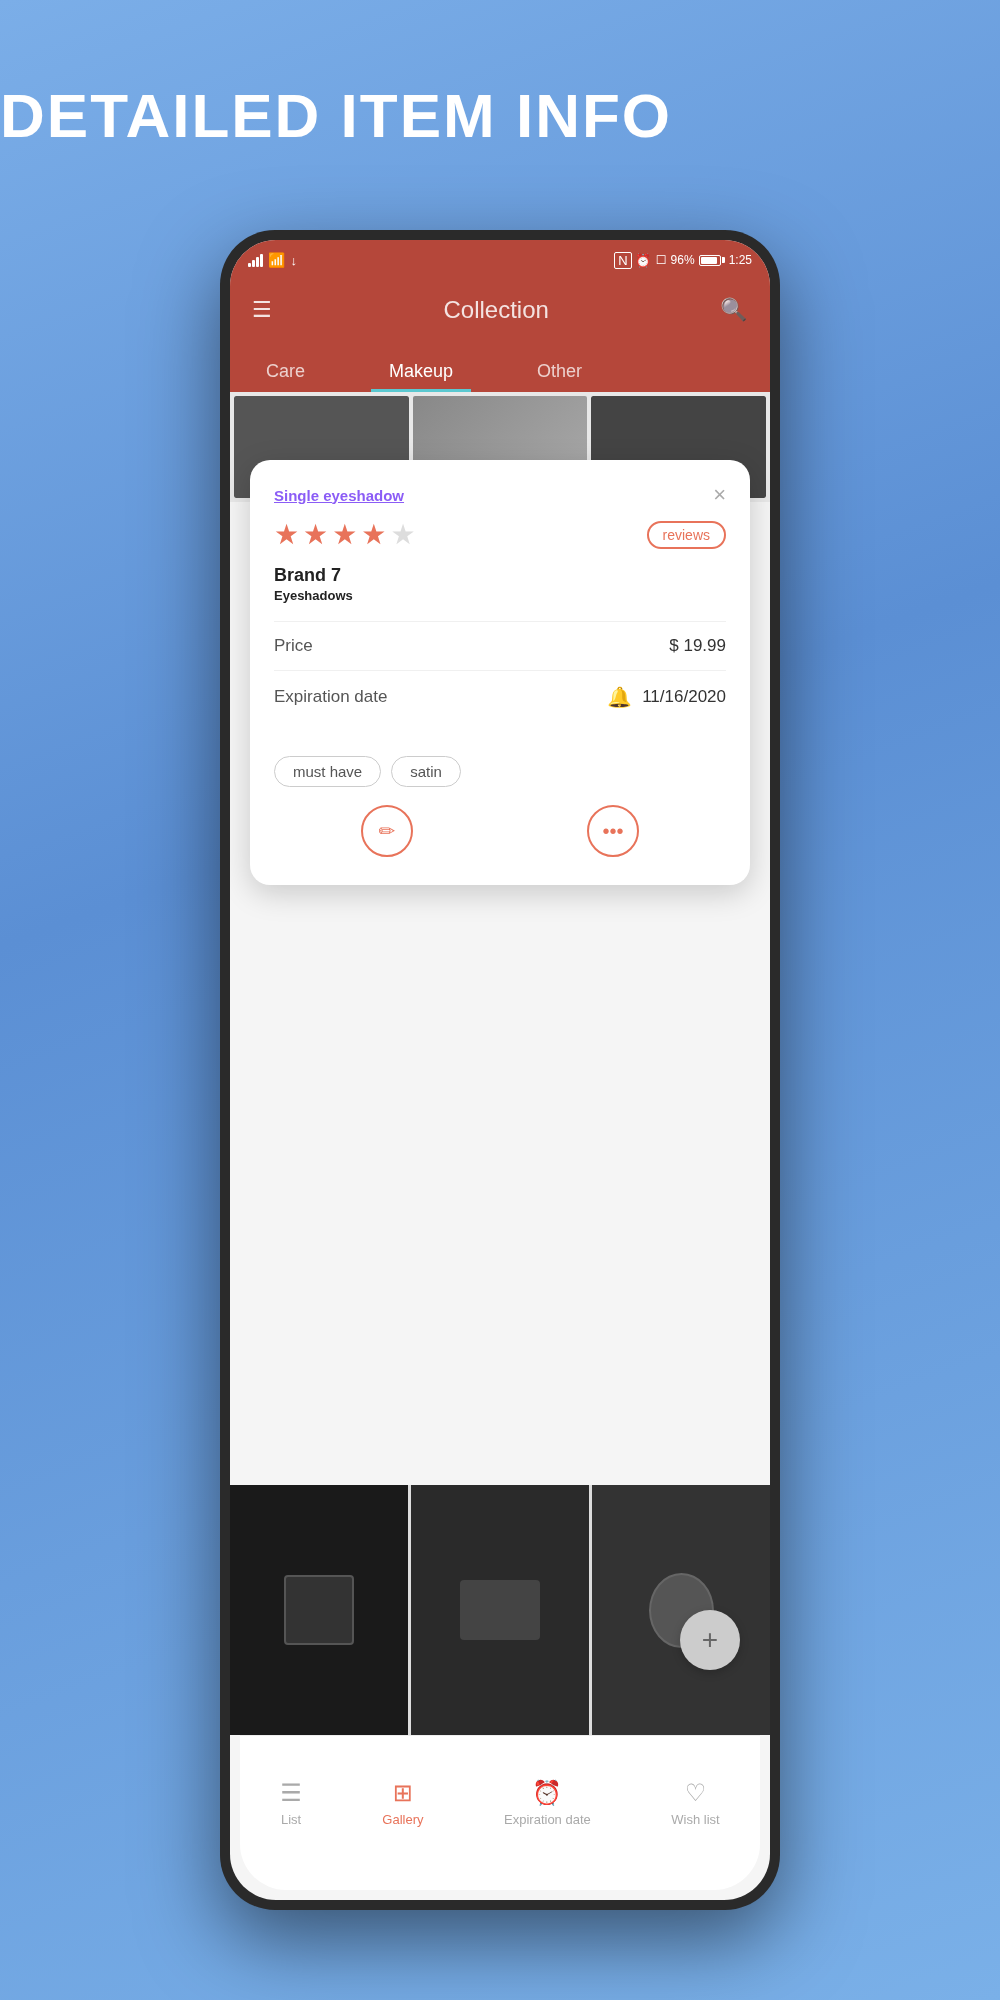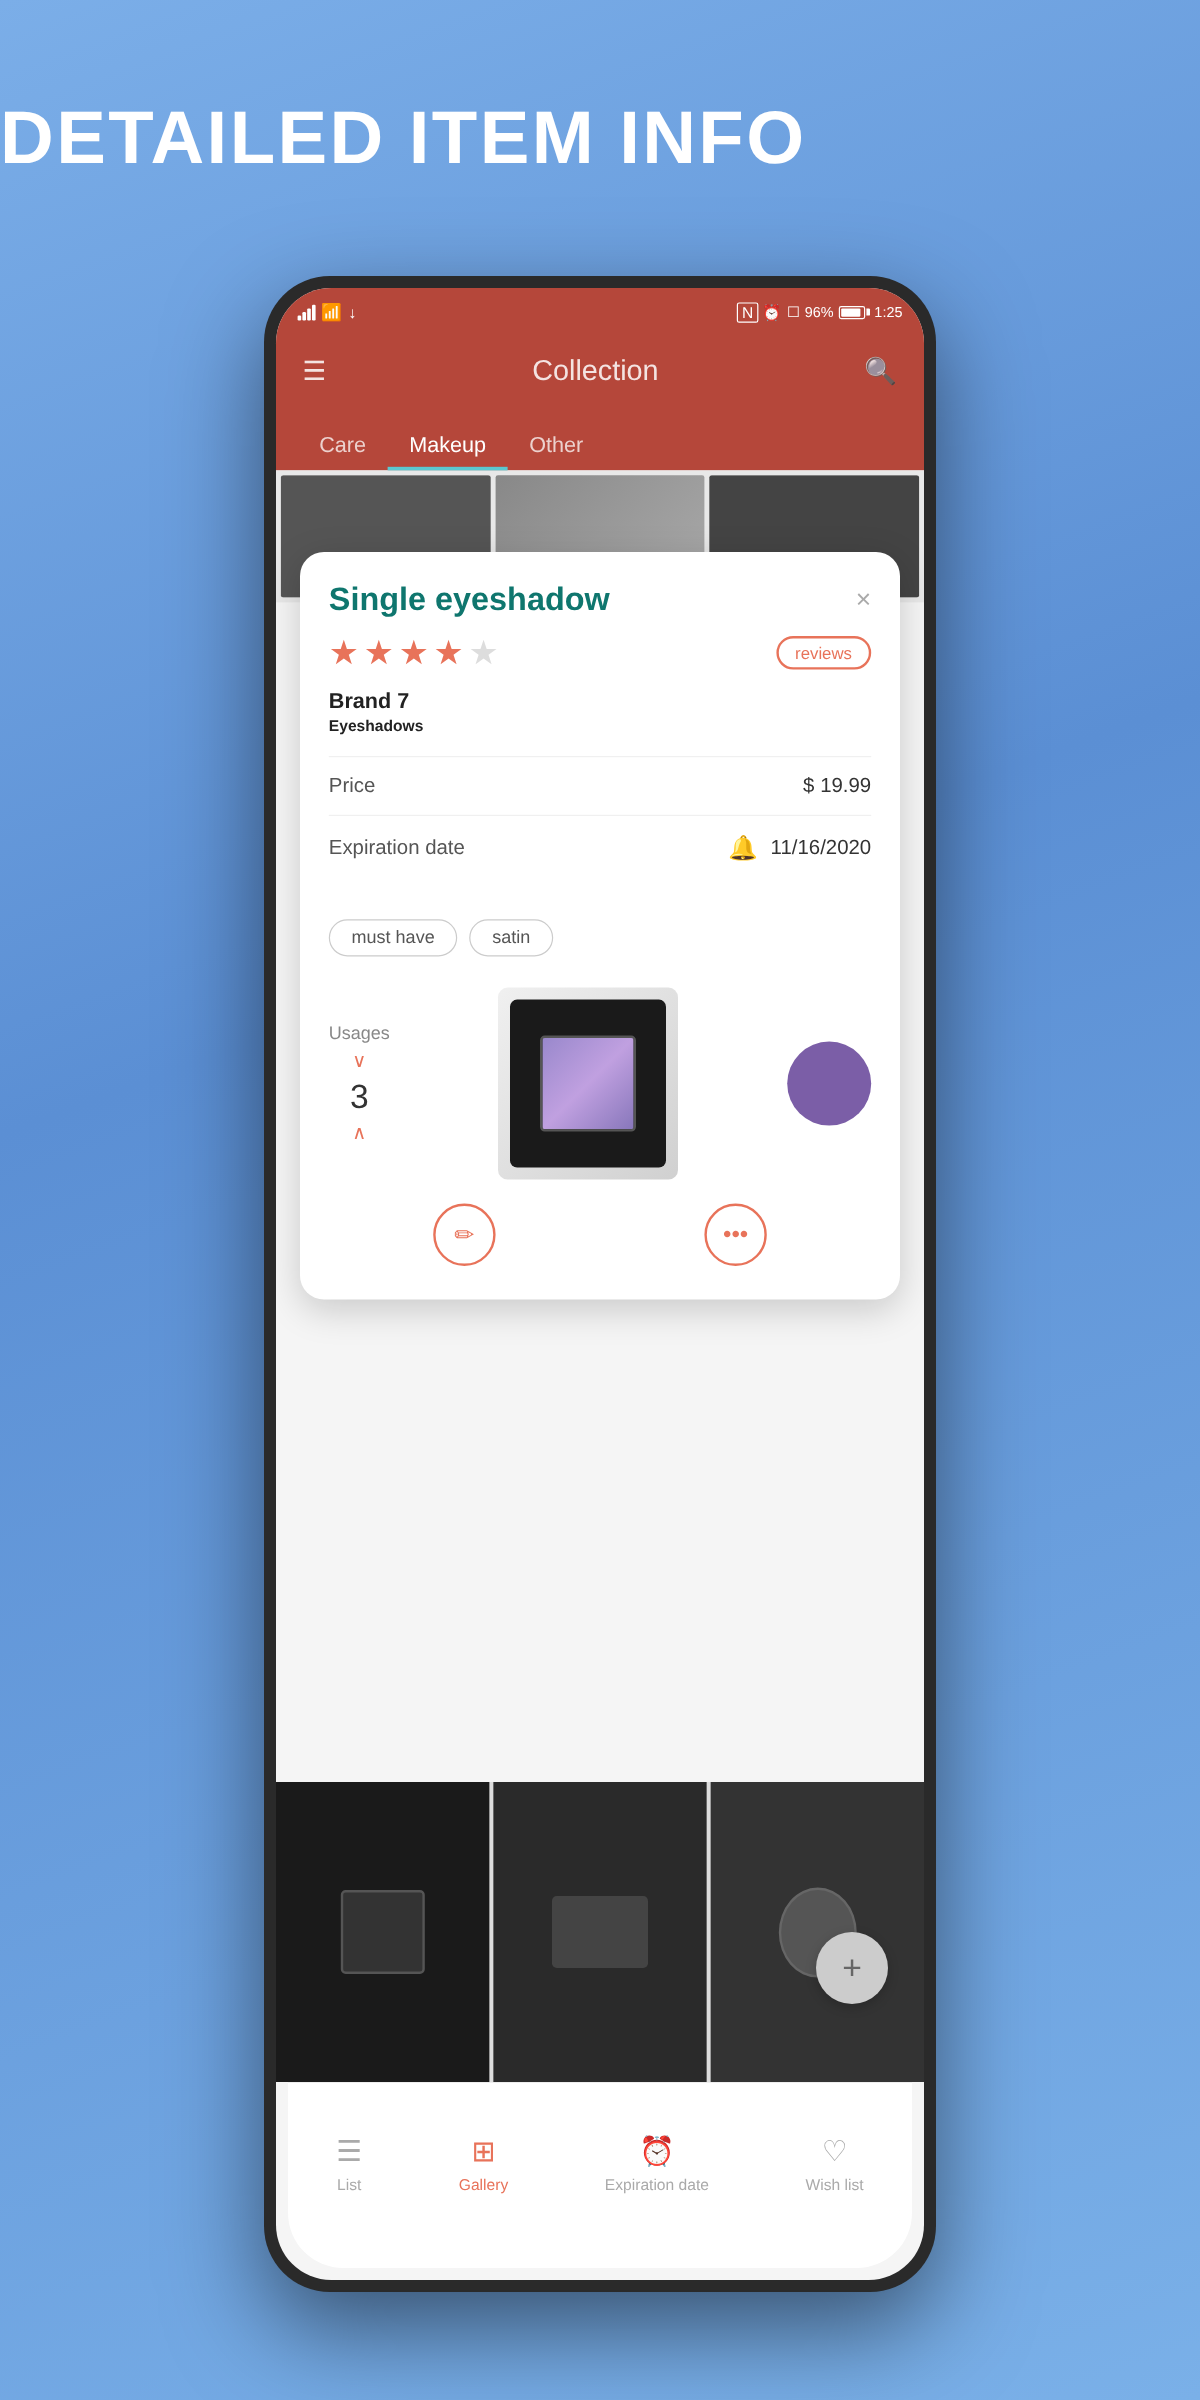--- a/index.html
+++ b/index.html
@@ -90,20 +90,21 @@
       cursor: pointer;
     }
 
     
     .tabs-bar {
       height: 52px;
       background: #b5473a;
       display: flex;
       align-items: flex-end;
       padding: 0 18px;
+      gap: 48px;
     }
     .tab-item {
       padding: 10px 18px;
       color: rgba(255,255,255,0.75);
       font-size: 18px;
       cursor: pointer;
       position: relative;
     }
     .tab-item.active {
       color: white;
@@ -159,23 +160,24 @@
       box-shadow: 0 8px 30px rgba(0,0,0,0.18);
     }
 
     .modal-header {
       display: flex;
       justify-content: space-between;
       align-items: center;
       margin-bottom: 12px;
     }
     .modal-title {
-      color: #0f766e;
-      font-size: 27px;
+      color: #8b5cf6;
+      font-size: 15px;
       font-weight: 600;
+      text-decoration: underline;
     }
     .close-btn {
       color: #aaa;
       font-size: 22px;
       cursor: pointer;
       line-height: 1;
     }
 
     
     .stars-row {
@@ -546,36 +548,20 @@
           <span class="bell-icon">🔔</span>
           <span>11/16/2020</span>
         </div>
       </div>
 
       <div class="tags-row">
         <span class="tag">must have</span>
         <span class="tag">satin</span>
       </div>
 
-      <div class="usage-image-row">
-        <div class="usage-control">
-          <span class="usage-label">Usages</span>
-          <span class="chevron">∨</span>
-          <span class="usage-number">3</span>
-          <span class="chevron">∧</span>
-        </div>
-
-        <div class="product-image">
-          <div class="product-image-inner">
-            <div class="eyeshadow-pan"></div>
-          </div>
-        </div>
-
-        <div class="purple-circle"></div>
-      </div>
 
       <div class="modal-actions">
         <div class="action-btn">
           <span>✏</span>
         </div>
         <div class="action-btn">
           <span>•••</span>
         </div>
       </div>
 

